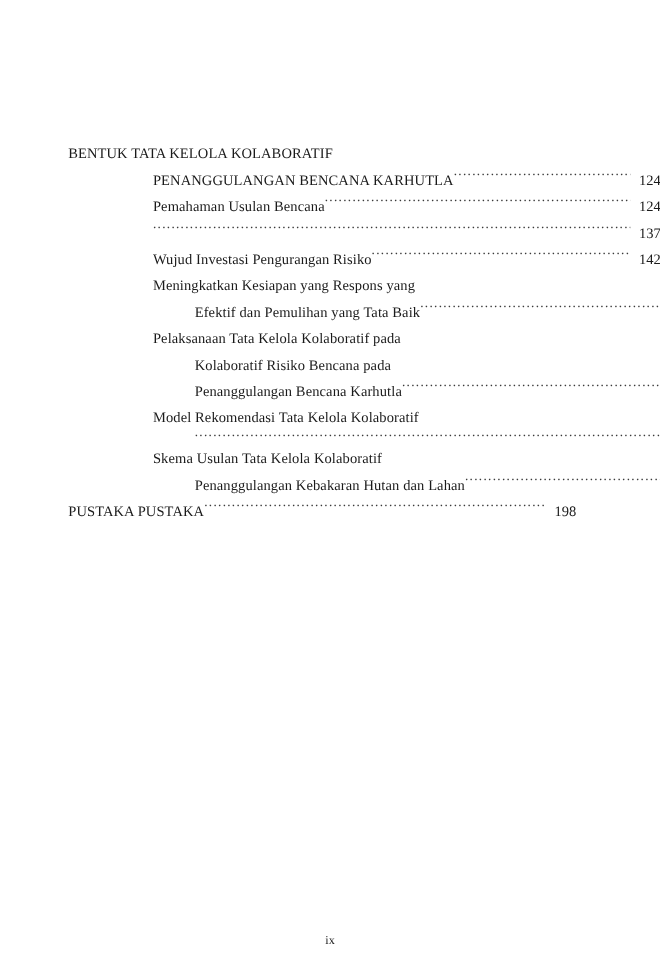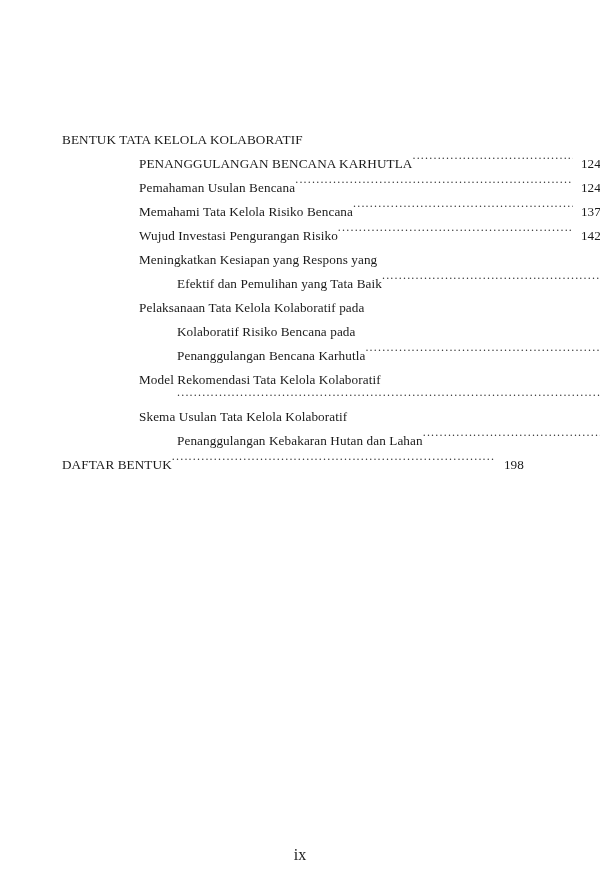--- a/index.html
+++ b/index.html
@@ -88,21 +88,21 @@
   .toc-line.no-leader .leader { visibility: hidden; }
   .toc-line.no-leader .pagenum { visibility: hidden; }
 
   
   .folio {
     position: absolute;
     left: 0;
     top: 806px;
     width: 600px;
     text-align: center;
-    font-size: 16px;
+    font-size: 11px;
     line-height: 18px;
     font-family: "Liberation Serif", "DejaVu Serif", serif;
     color: #1a1a1a;
   }
 </style>
 </head>
 <body>
 
 <div class="page">
 
@@ -116,21 +116,20 @@
         <span class="toc-title">PENANGGULANGAN BENCANA KARHUTLA</span>
         <span class="leader"></span>
         <span class="pagenum">124</span>
       </div>
       <div class="toc-line lvl1">
         <span class="toc-title">Pemahaman Usulan Bencana</span>
         <span class="leader"></span>
         <span class="pagenum">124</span>
       </div>
       <div class="toc-line lvl1">
-        <span class="toc-title">Memahami Tata Kelola Risiko Bencana</span>
         <span class="leader"></span>
         <span class="pagenum">137</span>
       </div>
       <div class="toc-line lvl1">
         <span class="toc-title">Wujud Investasi Pengurangan Risiko</span>
         <span class="leader"></span>
         <span class="pagenum">142</span>
       </div>
       <div class="toc-line lvl1 no-leader">
         <span class="toc-title">Meningkatkan Kesiapan yang Respons yang</span>
@@ -166,21 +165,21 @@
       <div class="toc-line lvl1 no-leader">
         <span class="toc-title">Skema Usulan Tata Kelola Kolaboratif</span>
         <span class="leader"></span>
         <span class="pagenum"></span>
       </div>
       <div class="toc-line lvl2">
         <span class="toc-title">Penanggulangan Kebakaran Hutan dan Lahan</span>
         <span class="leader"></span>
       </div>
       <div class="toc-line lvl0">
-        <span class="toc-title">DAFTAR BENTUK</span>
+        <span class="toc-title">PUSTAKA PUSTAKA</span>
         <span class="leader"></span>
         <span class="pagenum">198</span>
       </div>
     </div>
 
   <div class="folio">ix</div>
 
 </div>
 
 </body></html>

